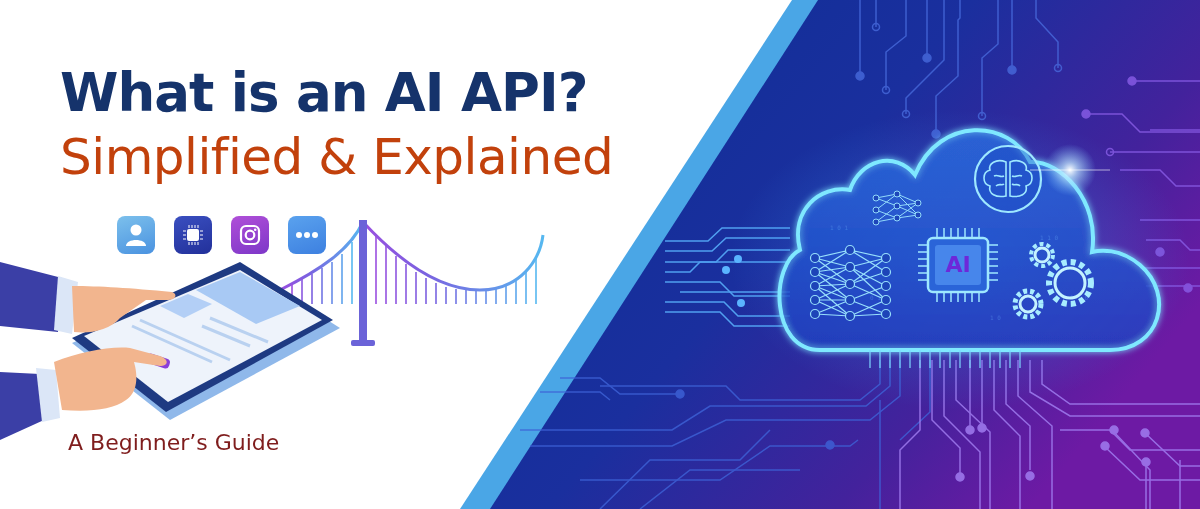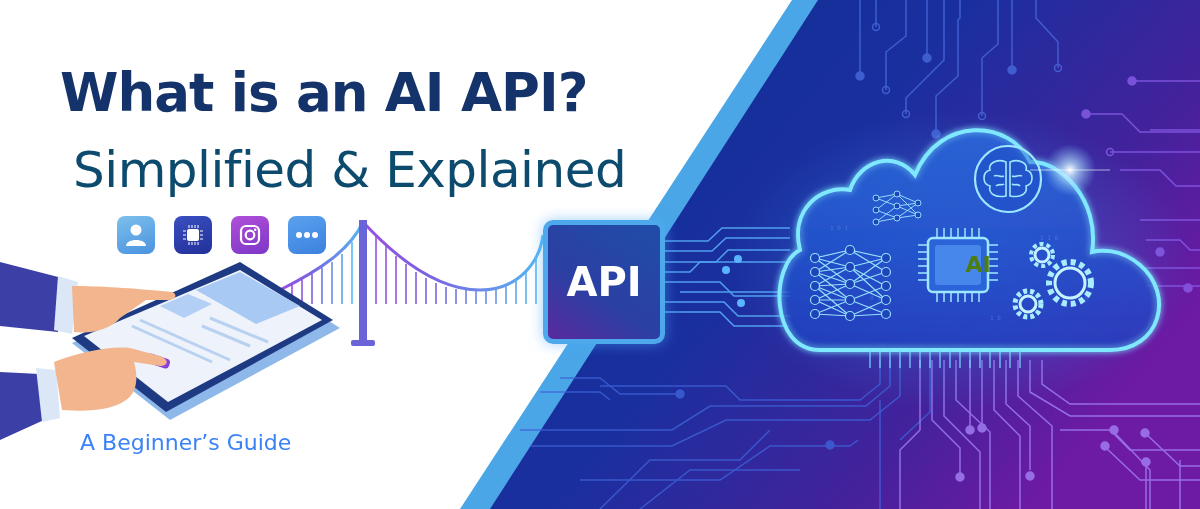--- a/index.html
+++ b/index.html
@@ -1,21 +1,21 @@
 <!DOCTYPE html>
 <html><head>
 <meta charset="utf-8">
 <style>
   html,body{margin:0;padding:0;}
   body{width:1200px;height:509px;overflow:hidden;background:#ffffff;font-family:"DejaVu Sans","Liberation Sans",sans-serif;}
   .banner{position:relative;width:1200px;height:509px;overflow:hidden;background:#ffffff;}
   .dark-panel{position:absolute;left:0;top:0;width:1200px;height:509px;}
   .title{position:absolute;left:60px;top:58px;margin:0;font-family:"DejaVu Sans",sans-serif;font-weight:bold;font-size:53px;letter-spacing:-1px;color:#15336b;line-height:70px;white-space:nowrap;text-align:right;}
-  .subtitle{position:absolute;left:60px;top:124px;margin:13px;font-family:"DejaVu Sans",sans-serif;font-weight:normal;font-size:50px;letter-spacing:-0.5px;color:#0c4a6e;line-height:66px;white-space:nowrap;}
-  .tagline{position:absolute;left:80px;top:428px;margin:0;font-family:"DejaVu Sans",sans-serif;font-size:22px;color:#3b82f6;line-height:30px;white-space:nowrap;}
+  .subtitle{position:absolute;left:60px;top:124px;margin:0;font-family:"DejaVu Sans",sans-serif;font-weight:normal;font-size:50px;letter-spacing:-0.5px;color:#c2410c;line-height:66px;white-space:nowrap;}
+  .tagline{position:absolute;left:68px;top:428px;margin:0;font-family:"DejaVu Sans",sans-serif;font-size:22px;color:#7f1d1d;line-height:30px;white-space:nowrap;}
   .app-icon{position:absolute;top:216px;width:38px;height:38px;border-radius:8px;display:flex;align-items:center;justify-content:center;}
   .api-box{position:absolute;left:543px;top:220px;width:122px;height:124px;box-sizing:border-box;border:5px solid #4ea8ec;border-radius:10px;background:linear-gradient(35deg,#5a2a9e 0%,#2c3fa3 40%,#1f4da8 100%);box-shadow:0 0 14px rgba(80,170,255,0.55);display:flex;align-items:center;justify-content:center;}
   .api-label{color:#ffffff;font-family:"DejaVu Sans",sans-serif;font-weight:bold;font-size:40px;letter-spacing:0px;}
   svg{display:block;}
   .layer{position:absolute;left:0;top:0;}
 </style>
 </head>
 <body>
 
 <div class="banner">
@@ -228,21 +228,21 @@
     </g>
 
     <g stroke="#7fd8ff" stroke-width="1.4" opacity="0.85">
       <path d="M870,350 V368 M880,350 V368 M890,350 V368 M900,350 V368 M910,350 V368 M920,350 V368 M930,350 V368 M940,350 V368 M950,350 V368 M960,350 V368 M970,350 V368 M980,350 V368 M990,350 V368 M1000,350 V368 M1010,350 V368 M1020,350 V368"></path>
     </g>
 
     <circle cx="1070" cy="170" r="26" fill="url(#flare)"></circle>
     <path d="M1030,170 H1110" stroke="#ffffff" stroke-width="1" opacity="0.6"></path>
   </svg>
 
-  <div style="position:absolute;left:948px;top:246px;width:60px;text-align:center;color:#4d7c0f;font-family:'DejaVu Sans',sans-serif;font-weight:bold;font-size:22px;line-height:38px;">AI</div>
+  <div style="position:absolute;left:928px;top:246px;width:60px;text-align:center;color:#6d28d9;font-family:'DejaVu Sans',sans-serif;font-weight:bold;font-size:22px;line-height:38px;">AI</div>
 
   <svg class="layer" width="1200" height="509" viewBox="0 0 1200 509">
     <defs>
       <linearGradient id="bridgeGrad" x1="0" y1="0" x2="1" y2="0">
         <stop offset="0" stop-color="#9a4fe0"></stop>
         <stop offset="0.35" stop-color="#7a62e0"></stop>
         <stop offset="1" stop-color="#56b8f0"></stop>
       </linearGradient>
     </defs>
     <g stroke="url(#bridgeGrad)" fill="none">
@@ -311,20 +311,17 @@
     </svg>
   </div>
   <div class="app-icon" style="left:288px;background:linear-gradient(160deg,#5aa2ee,#3d80e0);">
     <svg width="24" height="8" viewBox="0 0 24 8">
       <circle cx="4" cy="4" r="3" fill="#ffffff"></circle>
         <circle cx="12" cy="4" r="3" fill="#ffffff"></circle>
         <circle cx="20" cy="4" r="3" fill="#ffffff"></circle>
     </svg>
   </div>
 
-  <div class="api-box">
-    <span class="api-label">API</span>
-  </div>
 
   <h1 class="title">What is an AI API?</h1>
   <h2 class="subtitle">Simplified &amp; Explained</h2>
   <p class="tagline">A Beginner’s Guide</p>
 </div>
 
 </body></html>

